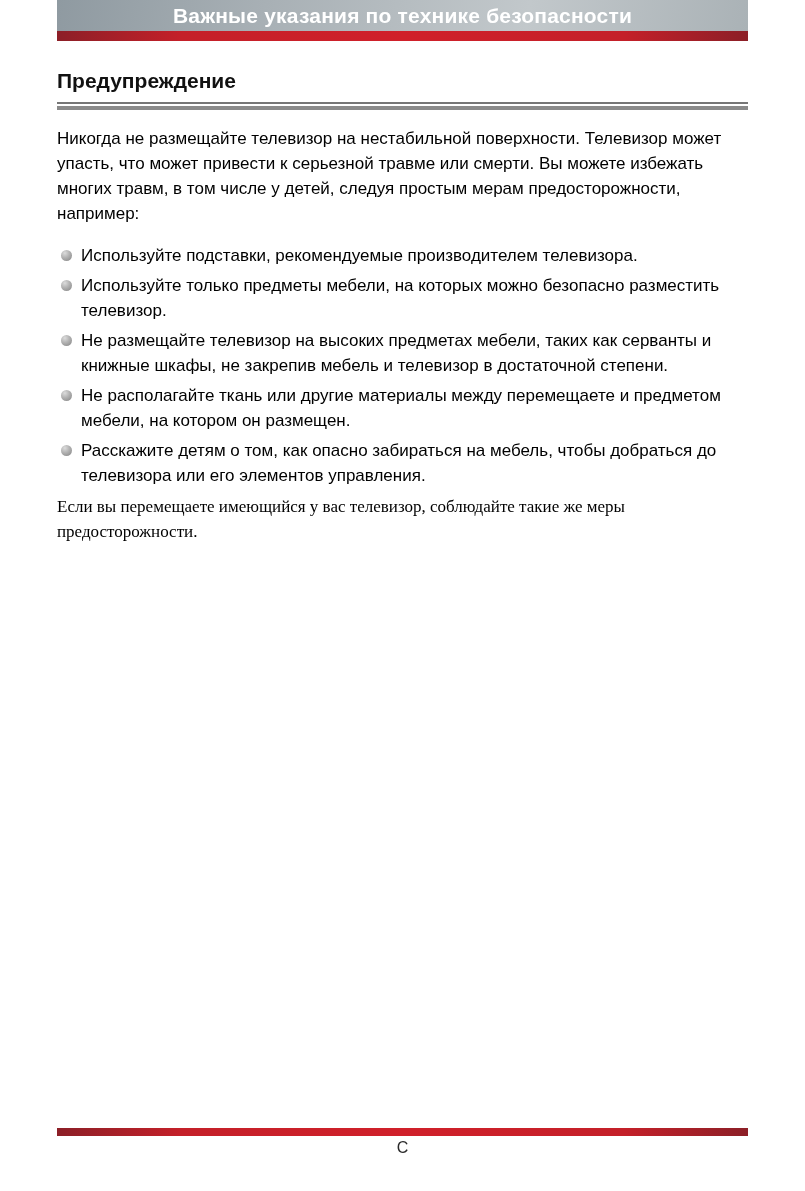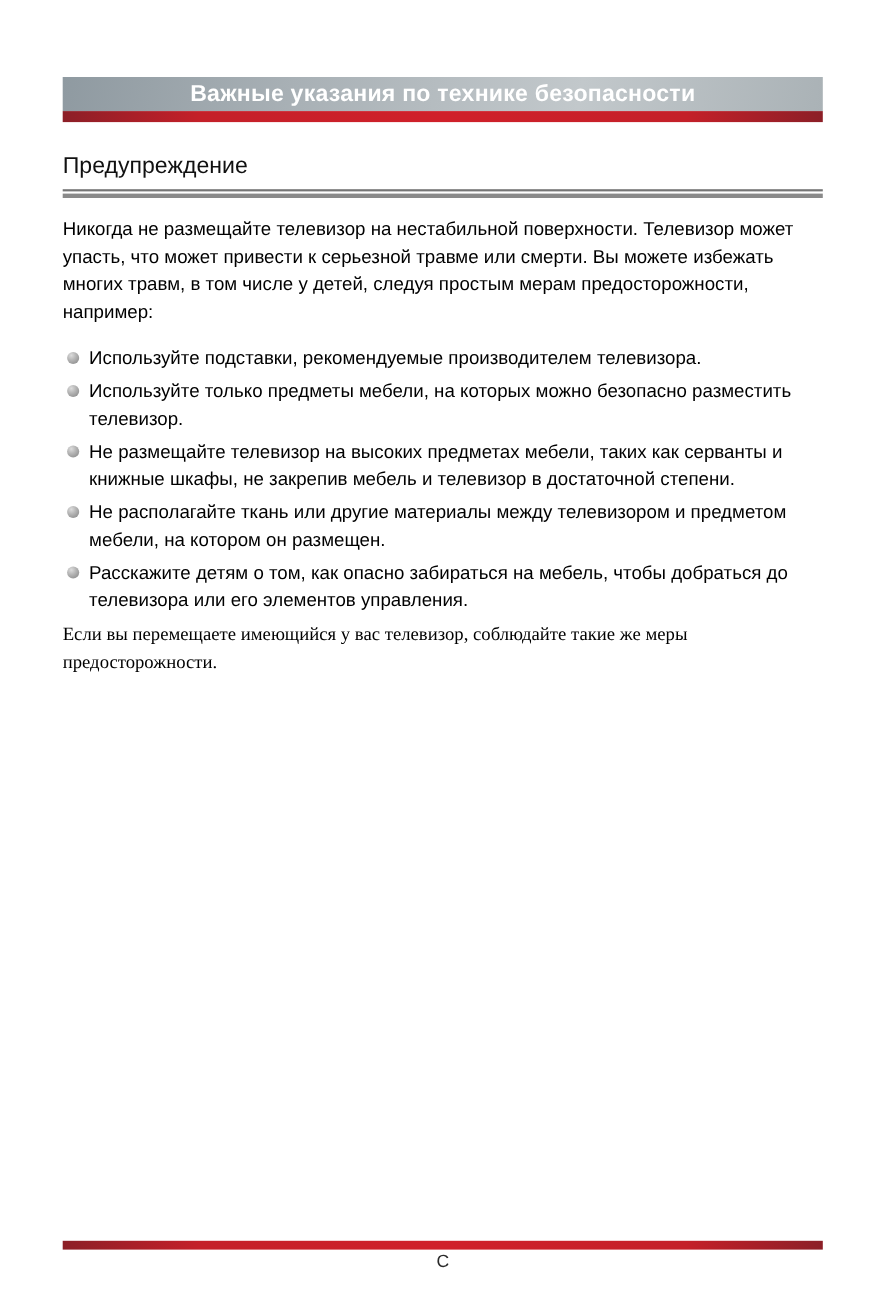--- a/index.html
+++ b/index.html
@@ -12,41 +12,40 @@
     color: #1c1c1c;
     overflow: hidden;
   }
   .content {
     position: absolute;
     left: 57px;
     top: 0;
     width: 691px;
   }
   .banner {
-    margin-top: 70px;
     height: 31px;
     background: linear-gradient(100deg, #8f9aa1 0%, #a8b0b5 30%, #c2c8cb 68%, #aab2b6 100%);
     display: flex;
     align-items: center;
     justify-content: center;
   }
   .banner-title {
     color: #ffffff;
     font-size: 21px;
     font-weight: bold;
     letter-spacing: 0.2px;
   }
   .red-stripe {
     height: 10px;
     background: linear-gradient(to right, #8c1f27 0%, #c42029 18%, #d0202a 50%, #c42029 82%, #8c1f27 100%);
   }
   .section-title {
     margin-top: 27px;
     font-size: 21px;
-    font-weight: normal;
+    font-weight: bold;
     color: #111111;
     line-height: 26px;
   }
   .section-rule {
     margin-top: 8px;
     border-top: 2px solid #767676;
     height: 2px;
     border-bottom: 4px solid #8a8a8a;
     background: #ffffff;
   }
@@ -117,21 +116,21 @@
     <li>
       <span class="bullet-dot"></span>
       <span>Используйте только предметы мебели, на которых можно безопасно разместить телевизор.</span>
     </li>
     <li>
       <span class="bullet-dot"></span>
       <span>Не размещайте телевизор на высоких предметах мебели, таких как серванты и книжные шкафы, не закрепив мебель и телевизор в достаточной степени.</span>
     </li>
     <li>
       <span class="bullet-dot"></span>
-      <span>Не располагайте ткань или другие материалы между телевизором и предметом мебели, на котором он размещен.</span>
+      <span>Не располагайте ткань или другие материалы между перемещаете и предметом мебели, на котором он размещен.</span>
     </li>
     <li>
       <span class="bullet-dot"></span>
       <span>Расскажите детям о том, как опасно забираться на мебель, чтобы добраться до телевизора или его элементов управления.</span>
     </li>
   </ul>
 
   <p class="body-text closing">Если вы перемещаете имеющийся у вас телевизор, соблюдайте такие же меры предосторожности.</p>
 
 </div>

